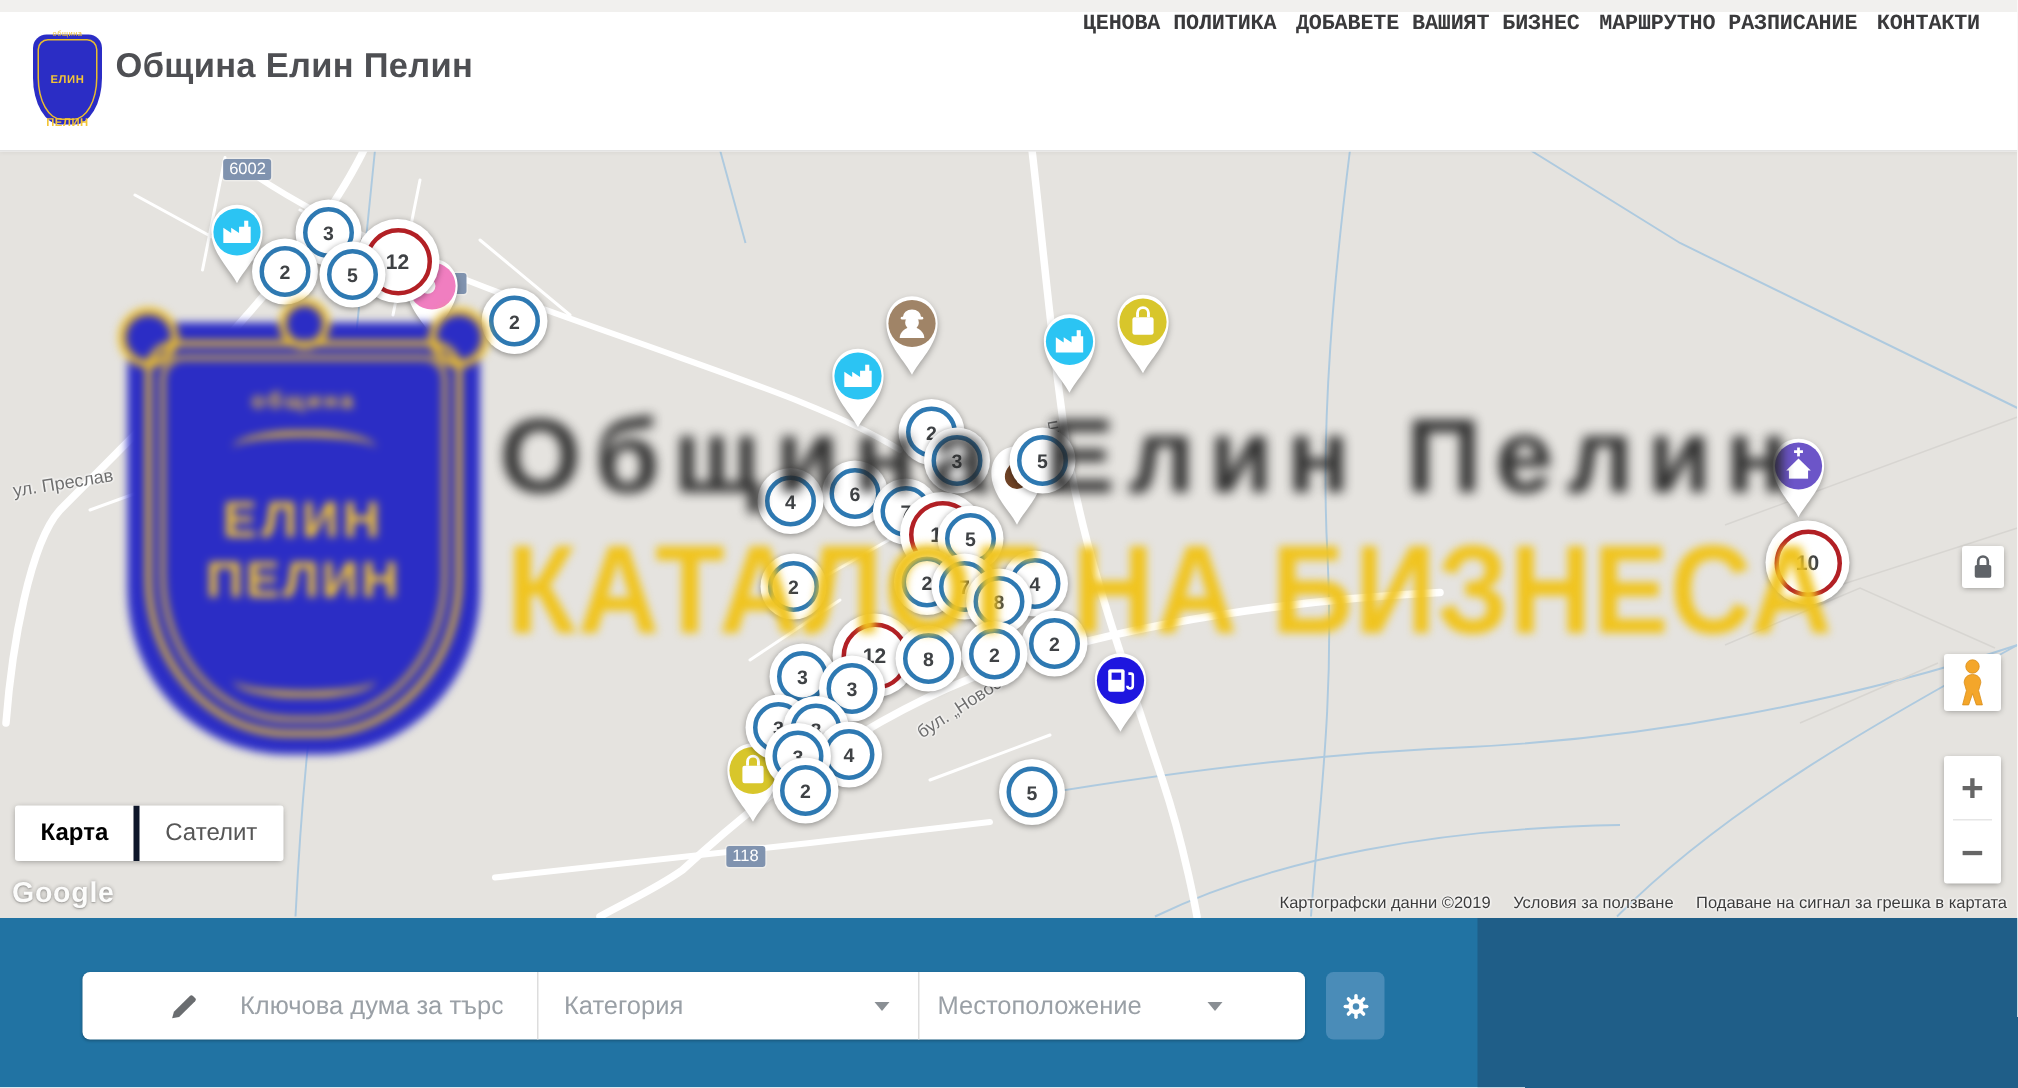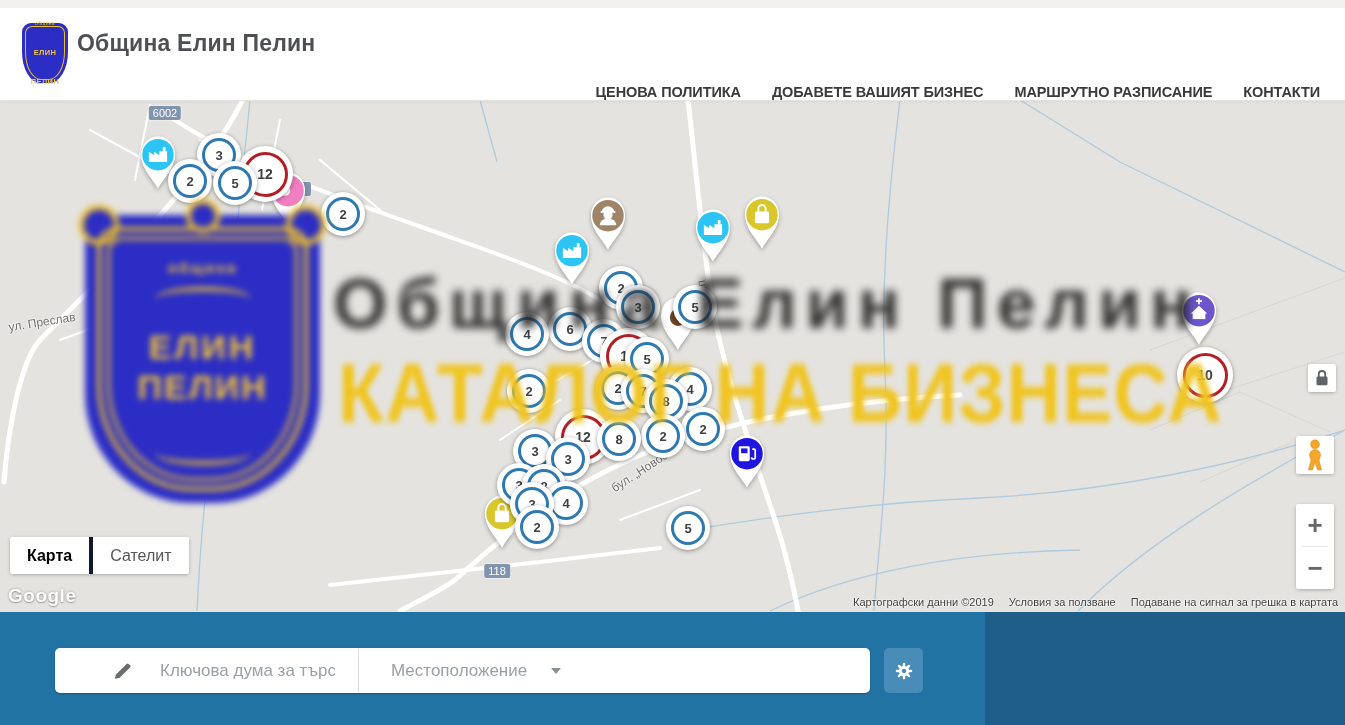--- a/index.html
+++ b/index.html
@@ -14,21 +14,21 @@
   .logo-shield{position:relative;width:46px;height:60px;background:#2b2dc5;
                border-radius:9px 9px 40% 40%/9px 9px 52% 52%;flex:none;}
   .logo-shield .inner{position:absolute;inset:3px;border:1.6px solid #e9bd2f;
                border-radius:7px 7px 40% 40%/7px 7px 52% 52%;
                display:flex;flex-direction:column;align-items:center;justify-content:center;gap:20px;}
   .logo-shield .s-top{font-size:5px;color:#e9bd2f;letter-spacing:.3px;margin-bottom:3px;}
   .logo-shield .s-line{font-size:7.5px;font-weight:bold;color:#f3c537;line-height:8.5px;letter-spacing:.4px;}
   .logo-text{margin-left:9px;padding-top:8px;}
   .logo-title{font-size:23px;font-weight:bold;color:#4e4f53;letter-spacing:.2px;line-height:24px;}
   .logo-sub{font-size:17.5px;font-weight:bold;color:#e9b812;letter-spacing:.4px;line-height:21px;}
-  .nav{position:absolute;right:25px;top:0;height:100%;display:flex;align-items:flex-end;gap:31px;}
+  .nav{position:absolute;right:25px;top:0;height:100%;display:flex;align-items:flex-start;gap:13px;font-family:Liberation Mono, monospace;}
   .nav a{font-size:14.5px;font-weight:bold;color:#3a3a3c;text-decoration:none;letter-spacing:-.1px;cursor:pointer;}
 
   
   .map{position:absolute;top:100px;left:0;width:1345px;height:512px;background:#e5e3df;overflow:hidden;cursor:grab;}
   .map svg.roads{position:absolute;left:0;top:0;z-index:0;}
   .street-label{position:absolute;z-index:2;font-size:12px;color:#6f6f6f;white-space:nowrap;
       text-shadow:0 0 2px #fff,0 0 2px #fff,0 0 2px #fff;transform-origin:center;}
   .road-shield{position:absolute;z-index:3;background:#8093af;color:#fff;font-size:11px;
       padding:1px 4px;border-radius:2px;transform:translate(-50%,-50%);box-shadow:0 0 0 1px rgba(255,255,255,.35);}
   .pin{position:absolute;z-index:4;width:46px;height:57px;filter:drop-shadow(0 2px 2px rgba(0,0,0,.3));cursor:pointer;}
@@ -83,21 +83,21 @@
   .zdiv{width:26px;height:1px;background:#e6e6e6;}
 
   
   .searchbar{position:absolute;left:0;top:612px;width:1345px;height:113px;background:#2173a3;z-index:20;}
   .sb-dark{position:absolute;left:985px;top:0;width:360px;height:113px;background:#1f5e88;}
   .search-row{position:absolute;left:55px;top:36px;width:815px;height:45px;background:#fff;border-radius:5px;
       display:flex;align-items:center;box-shadow:0 1px 2px rgba(0,0,0,.25);}
   .seg{height:100%;display:flex;align-items:center;position:relative;box-sizing:border-box;}
   .seg1{width:303px;padding-left:57px;}
   .seg2{width:254px;padding-left:17px;border-left:1px solid #ddd;}
-  .seg3{width:222px;padding-left:32px;border-left:1px solid #ddd;text-align:right;}
+  .seg3{width:222px;padding-left:12px;border-left:1px solid #ddd;text-align:right;}
   .seg1 input{border:none;outline:none;font-family:"Liberation Sans",sans-serif;font-size:17px;color:#333;
       margin-left:46px;width:175px;background:transparent;}
   .seg1 input::placeholder{color:#9aa0a6;opacity:1;}
   .ph{font-size:17px;color:#9aa0a6;}
   .caret{position:absolute;right:19px;top:50%;margin-top:-3px;width:0;height:0;
       border-left:5px solid transparent;border-right:5px solid transparent;border-top:6px solid #8a8f94;}
   .gear-btn{position:absolute;left:884px;top:36px;width:39px;height:45px;background:#4a8cb8;border:none;
       border-radius:5px;display:flex;align-items:center;justify-content:center;cursor:pointer;}
   .search-btn{position:absolute;left:1016px;top:36px;width:306px;height:45px;border:none;border-radius:5px;
       background:linear-gradient(180deg,#f7ce21,#e4b413);display:flex;align-items:center;justify-content:center;
@@ -385,20 +385,24 @@
   <div class="searchbar">
     <div class="sb-dark"></div>
 
     <div class="search-row">
       <div class="seg seg1">
         <svg width="22" height="22" viewBox="0 0 24 24" style="position:absolute;left:57px;">
           <path d="M3,20.5 l1.3,-4.6 L15.9,4.3 a1.6,1.6 0 0 1 2.26,0 l1.54,1.54 a1.6,1.6 0 0 1 0,2.26 L8.1,19.7 z" fill="#6a6d70"></path>
         </svg>
         <input type="text" placeholder="Ключова дума за търсене" style="">
       </div>
+      <div class="seg seg2">
+        <span class="ph">Категория</span>
+        <span class="caret"></span>
+      </div>
       <div class="seg seg3">
         <span class="ph">Местоположение</span>
         <span class="caret"></span>
       </div>
     </div>
 
     <button class="gear-btn">
       <svg width="20" height="20" viewBox="0 0 24 24">
         <g fill="#ffffff">
           <rect x="10.6" y="2" width="2.8" height="20" rx="1.4"></rect>

